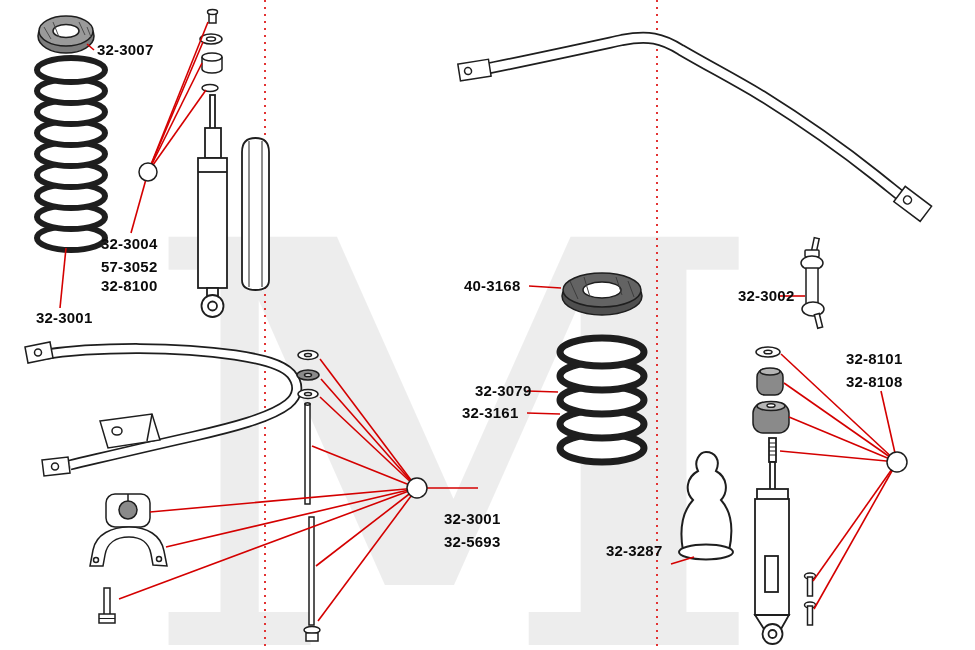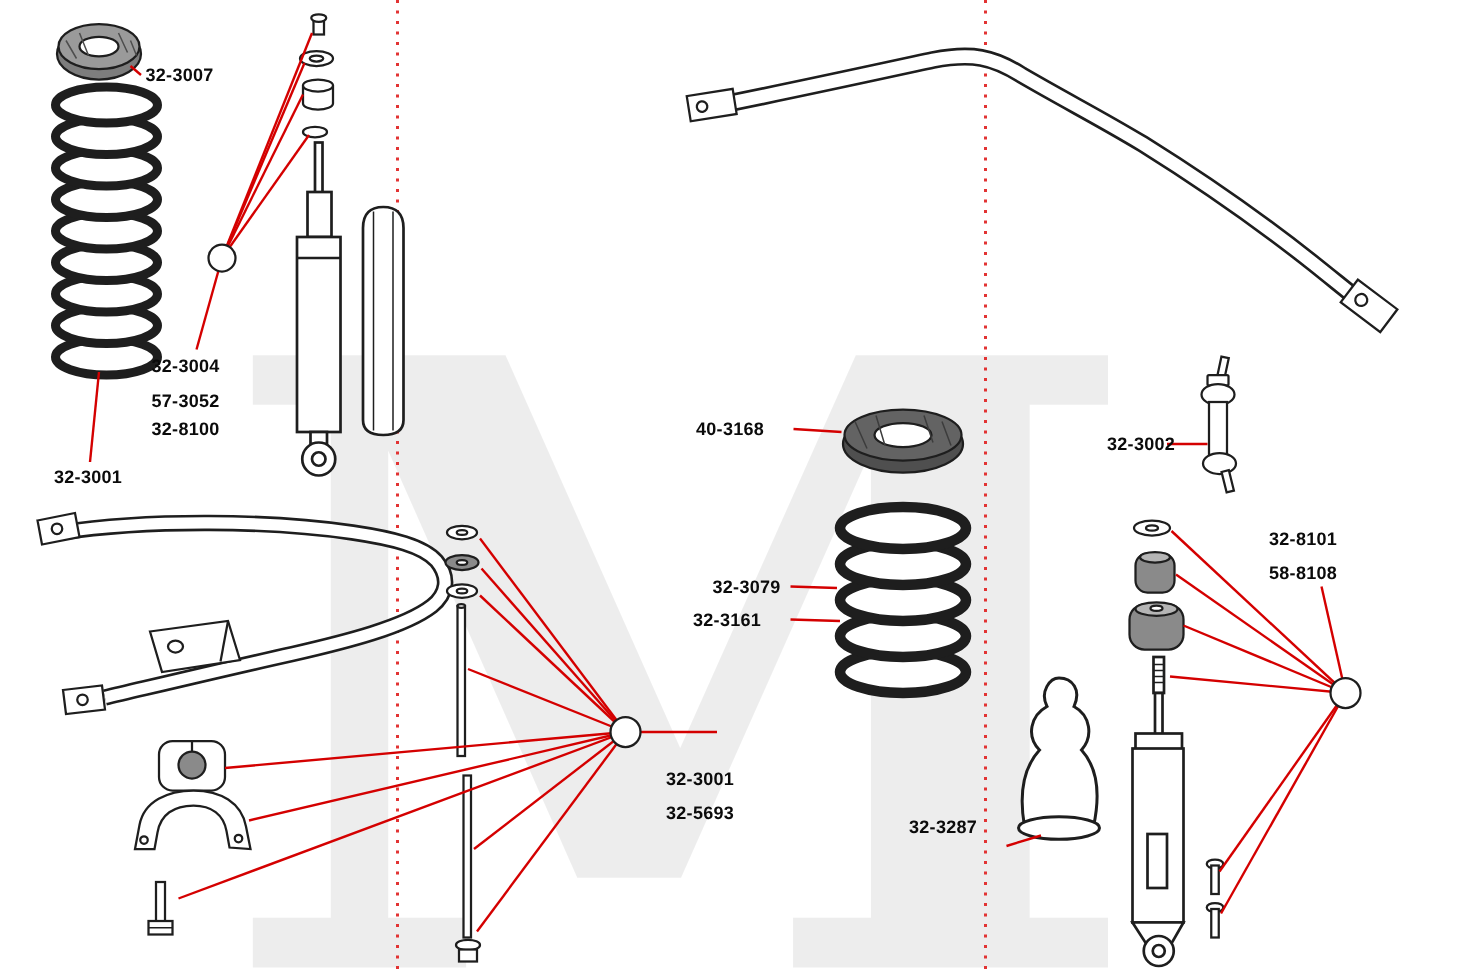--- a/index.html
+++ b/index.html
@@ -8,21 +8,21 @@
     width: 975px;
     height: 650px;
     background: #ffffff;
     overflow: hidden;
     font-family: "Liberation Sans", sans-serif;
   }
   .stage svg { position: absolute; left: 0; top: 0; }
   .lbl {
     position: absolute;
     font-weight: bold;
-    font-size: 12px;
+    font-size: 15px;
     line-height: 16px;
     color: #0b0b0b;
     white-space: nowrap;
     letter-spacing: 0.2px;
   }
 </style>
 </head>
 <body>
 
 <div class="stage">
@@ -262,15 +262,15 @@
 
   <div class="lbl" style="left:475px;top:383px">32-3079</div>
   <div class="lbl" style="left:462px;top:405px">32-3161</div>
 
   <div class="lbl" style="left:444px;top:511px">32-3001</div>
   <div class="lbl" style="left:444px;top:534px">32-5693</div>
 
   <div class="lbl" style="left:606px;top:543px">32-3287</div>
 
   <div class="lbl" style="left:846px;top:351px">32-8101</div>
-  <div class="lbl" style="left:846px;top:374px">58-8108</div>
+  <div class="lbl" style="left:846px;top:374px">32-8108</div>
 
 </div>
 
 </body></html>

